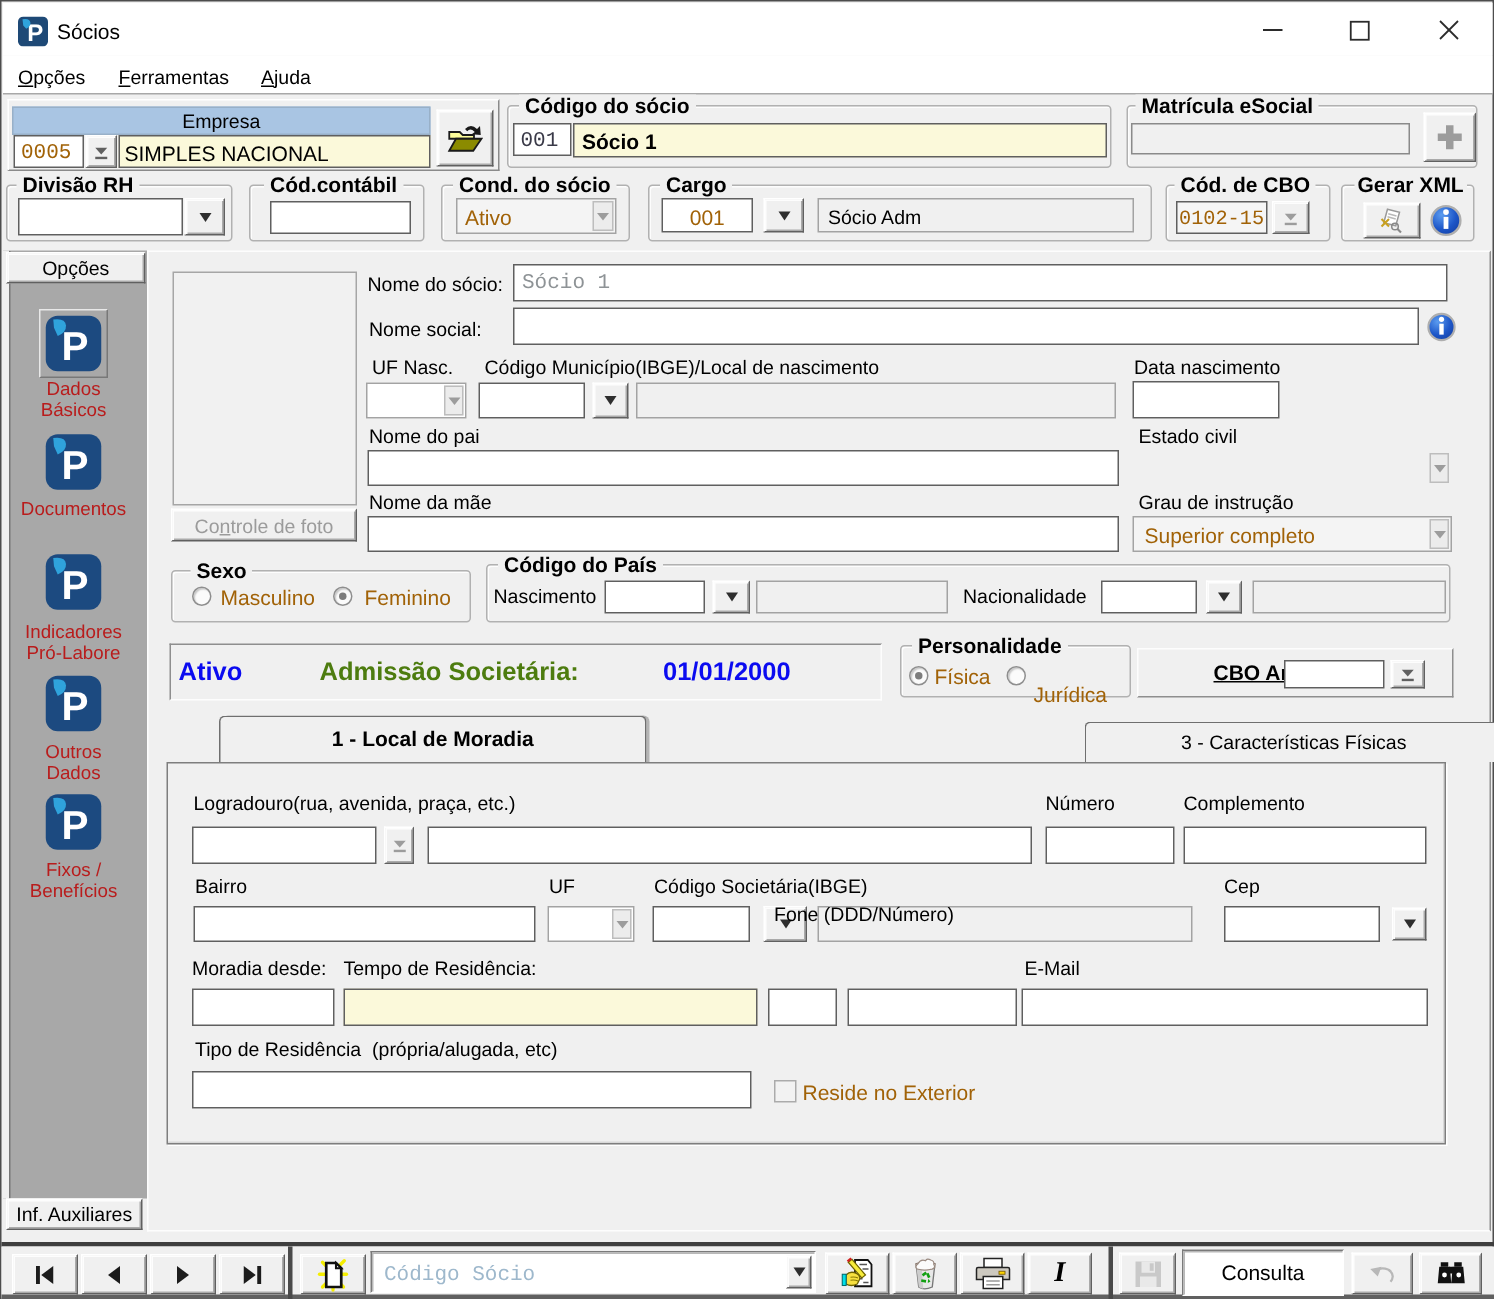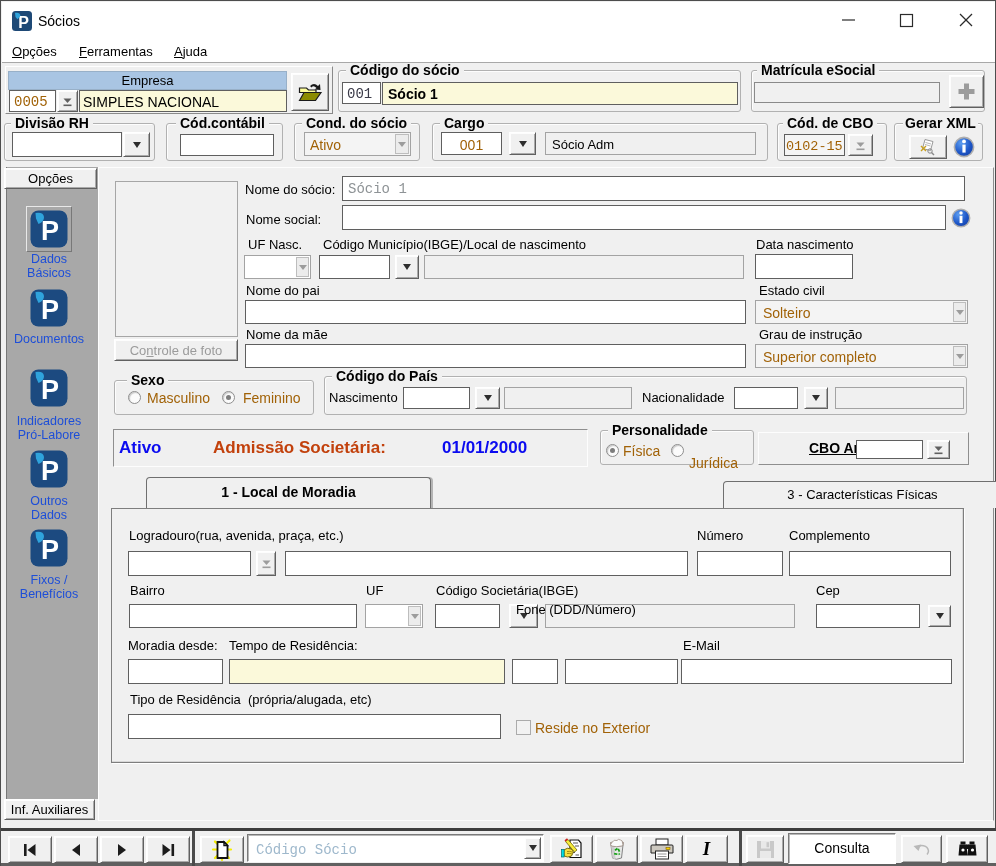--- a/index.html
+++ b/index.html
@@ -18,21 +18,21 @@
 
 .btn { position:absolute; background:#f0f0f0; border:1px solid; border-color:#fff #606060 #606060 #fff; box-shadow:inset 1px 1px 0 #fdfdfd, inset -1px -1px 0 #aaa; display:flex; align-items:center; justify-content:center; }
 .fbtn { position:absolute; background:#ececec; border:1px solid #bdbdbd; display:flex; align-items:center; justify-content:center; }
 .ad { width:0; height:0; border-left:4.5px solid transparent; border-right:4.5px solid transparent; border-top:6px solid #2e2e2e; }
 .ad.g { border-top-color:#9c9c9c; border-left-width:4px; border-right-width:4px; border-top-width:5px; }
 
 .gb { position:absolute; border:1px solid #b1b1b1; border-radius:3px; box-shadow:inset 1px 1px 0 #fdfdfd; }
 .leg { position:absolute; background:#f0f0f0; padding:0 4px; font-weight:bold; font-size:14px; line-height:14px; white-space:nowrap; }
 .radio { position:absolute; width:13px; height:13px; border-radius:50%; background:#fbfbfb; border:1px solid #8e8e8e; box-shadow:inset 1px 1px 1px #c8c8c8; }
 .rdot { position:absolute; width:5px; height:5px; border-radius:50%; background:#7d7d7d; }
-.sblabel { position:absolute; left:0; width:96px; text-align:center; color:#1d4ed8; font-size:12.5px; line-height:13.5px; }
+.sblabel { position:absolute; left:0; width:96px; text-align:center; color:#b91c1c; font-size:12.5px; line-height:13.5px; }
 .tab { position:absolute; background:#f0f0f0; border:1px solid #6f6f6f; border-bottom:none; border-radius:4px 4px 0 0; text-align:center;margin-left:33px; }
 </style>
 </head>
 <body>
 <div id="win">
 
   <div class="abs" style="left:1px;top:1px;width:993px;height:35px;background:#fff;"></div>
   <svg class="abs" style="left:11px;top:10px" width="20" height="20" viewBox="0 0 20 20">
     <rect x="0" y="0" width="20" height="20" rx="3.5" fill="#1e4976"></rect>
     <text x="11.5" y="16.5" font-family="Liberation Sans" font-size="16" font-weight="bold" fill="#fff" text-anchor="middle">P</text>
@@ -209,23 +209,20 @@
   <div class="tf" style="left:318px;top:254px;width:71px;height:24px;"></div>
   <div class="btn" style="left:394px;top:254px;width:24px;height:24px;">
       <span class="ad"></span>
     </div>
   <div class="tfd" style="left:423px;top:254px;width:320px;height:24px;"></div>
   <div class="tf" style="left:754px;top:253px;width:98px;height:25px;"></div>
 
   <span class="lbl" style="left:245px;top:283px;">Nome do pai</span>
   <span class="lbl" style="left:758px;top:283px;">Estado civil</span>
   <div class="tf" style="left:244px;top:299px;width:501px;height:24px;"></div>
-  <div class="tfd2" style="left:754px;top:299px;width:213px;height:24px;">
-      <span class="gray" style="position:absolute;left:7px;top:4px;font-size:14px;">Solteiro</span>
-    </div>
   <div class="fbtn" style="left:952px;top:301px;width:13px;height:20px;">
       <span class="ad g"></span>
     </div>
 
   <span class="lbl" style="left:245px;top:327px;">Nome da mãe</span>
   <span class="lbl" style="left:758px;top:327px;">Grau de instrução</span>
   <div class="tf" style="left:244px;top:343px;width:501px;height:24px;"></div>
   <div class="tfd2" style="left:754px;top:343px;width:213px;height:24px;">
       <span class="gray" style="position:absolute;left:7px;top:4px;font-size:14px;">Superior completo</span>
     </div>
@@ -253,21 +250,21 @@
   <div class="tfd" style="left:503px;top:386px;width:128px;height:22px;"></div>
   <span class="lbl" style="left:641px;top:390px;">Nacionalidade</span>
   <div class="tf" style="left:733px;top:386px;width:64px;height:22px;"></div>
   <div class="btn" style="left:803px;top:386px;width:24px;height:22px;">
       <span class="ad"></span>
     </div>
   <div class="tfd" style="left:834px;top:386px;width:129px;height:22px;"></div>
 
   <div class="abs" style="left:112px;top:428px;width:475px;height:38px;background:#f0f0f0;border:1px solid;border-color:#8e8e8e #fdfdfd #fdfdfd #8e8e8e;"></div>
   <span class="lbl" style="left:118px;top:440px;color:#0b0bf0;font-weight:bold;font-size:17px;">Ativo</span>
-  <span class="lbl" style="left:212px;top:440px;color:#c2410c;font-weight:bold;font-size:17px;">Admissão Societária:</span>
+  <span class="lbl" style="left:212px;top:440px;color:#4d7c0f;font-weight:bold;font-size:17px;">Admissão Societária:</span>
   <span class="lbl" style="left:441px;top:440px;color:#0b0bf0;font-weight:bold;font-size:17px;">01/01/2000</span>
 
   <div class="gb" style="left:599px;top:429px;width:154px;height:35px;">
       <span class="leg" style="left:7px;top:-8px;">Personalidade</span>
     </div>
   <span class="radio" style="left:605px;top:443px;"></span>
   <span class="rdot" style="left:609px;top:447px;"></span>
   <span class="lbl gray" style="left:622px;top:444px;font-size:14px;">Física</span>
   <span class="radio" style="left:670px;top:443px;"></span>
   <span class="lbl gray" style="left:688px;top:456px;font-size:14px;">Jurídica</span>

